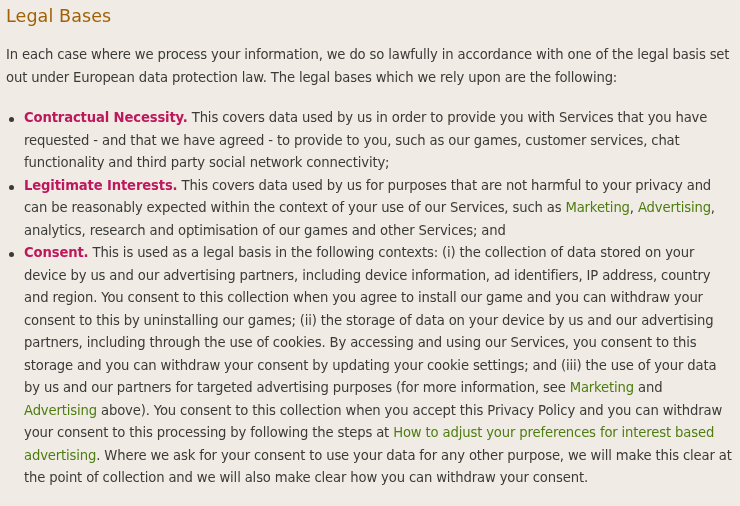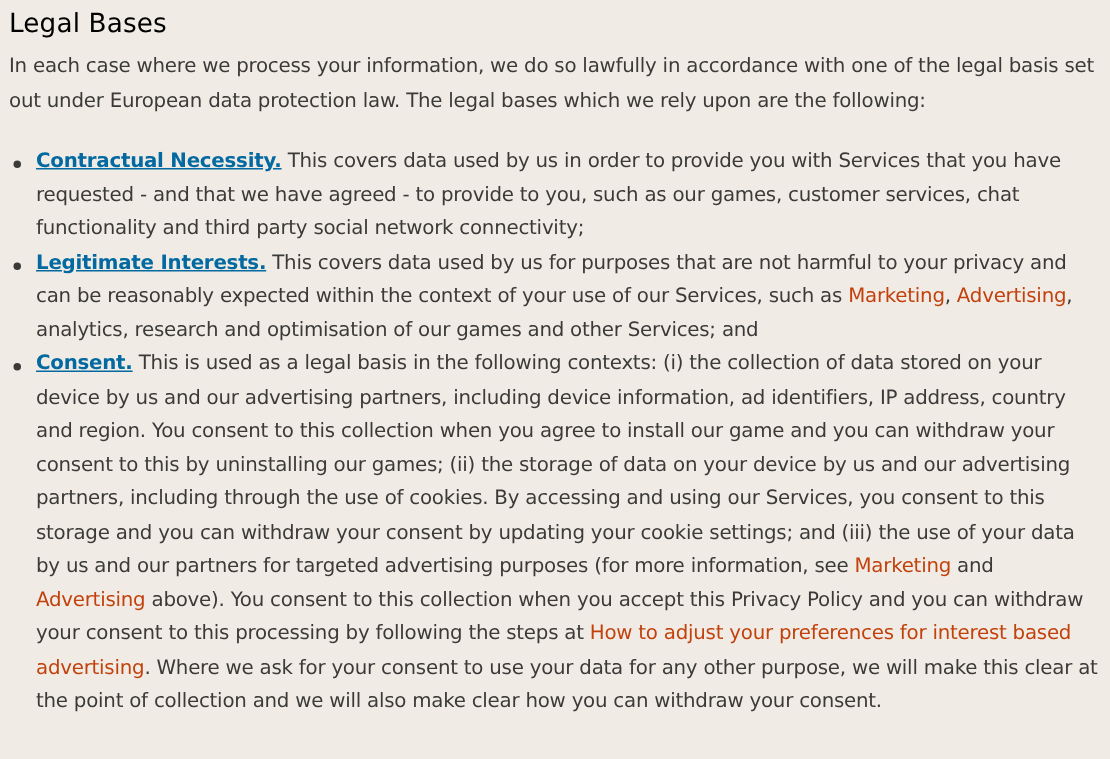--- a/index.html
+++ b/index.html
@@ -15,25 +15,25 @@
       color: #3b3a38;
     }
     .page {
       padding: 4px 6px 0 6px;
     }
     h2.title {
       margin: 0;
       font-weight: normal;
       font-size: 17.5px;
       line-height: 24px;
-      color: #000000;
+      color: #a16207;
       letter-spacing: 0.1px;
     }
     p.intro {
-      margin: 6px 0 0 0;
+      margin: 16px 0 0 0;
       font-size: 13.2px;
       line-height: 22.5px;
       letter-spacing: -0.15px;
     }
     ul.bases {
       list-style: none;
       margin: 18px 0 0 0;
       padding: 0;
     }
     ul.bases li {
@@ -47,25 +47,24 @@
       position: absolute;
       left: 3px;
       top: 10px;
       width: 5px;
       height: 5px;
       border-radius: 50%;
       background: #3b3a38;
     }
     .term {
       font-weight: bold;
-      color: #0369a1;
-      text-decoration: underline;
+      color: #be185d;
     }
     a.link {
-      color: #c2410c;
+      color: #4d7c0f;
       text-decoration: none;
     }
   </style>
 </head>
 <body>
 
 <div class="page">
   <h2 class="title">Legal Bases</h2>
   <p class="intro">In each case where we process your information, we do so lawfully in accordance with one of the legal basis set out under European data protection law. The legal bases which we rely upon are the following:</p>
 

